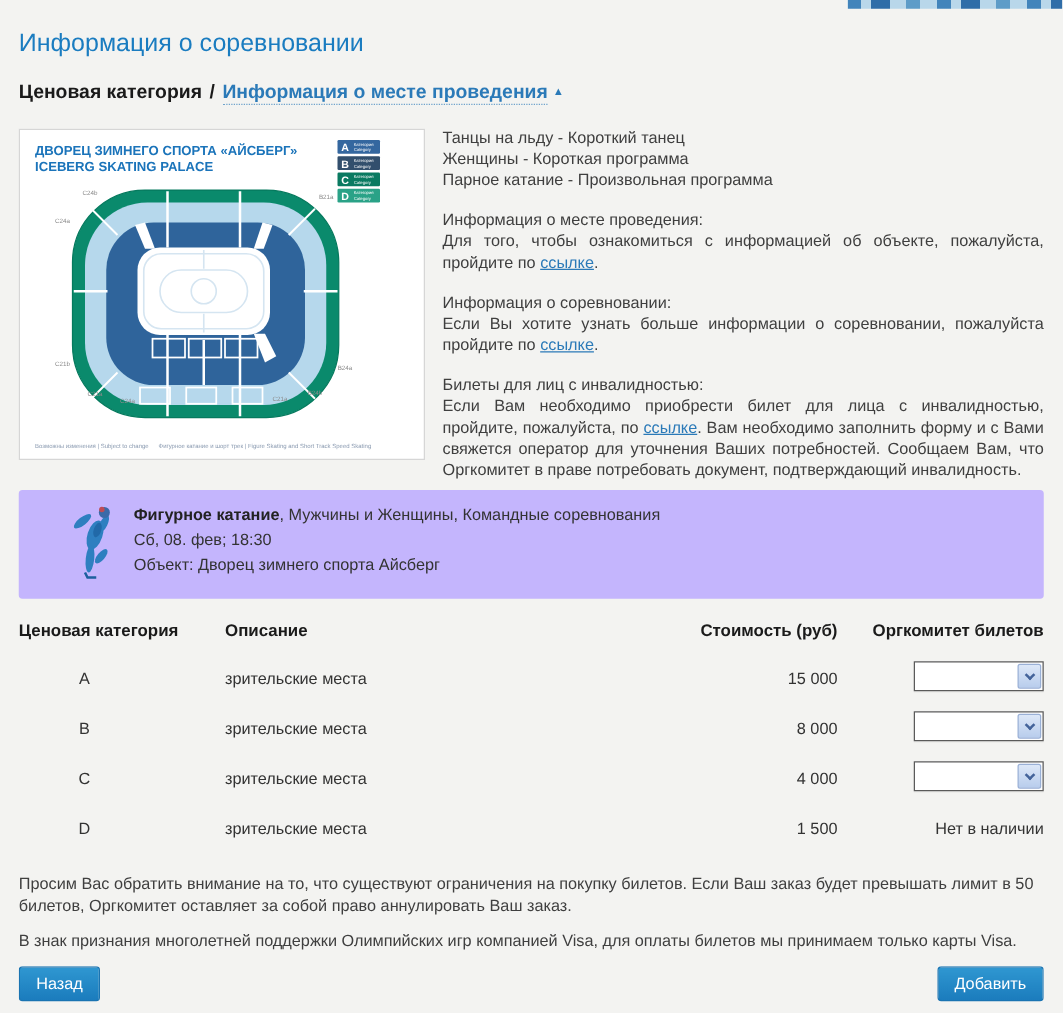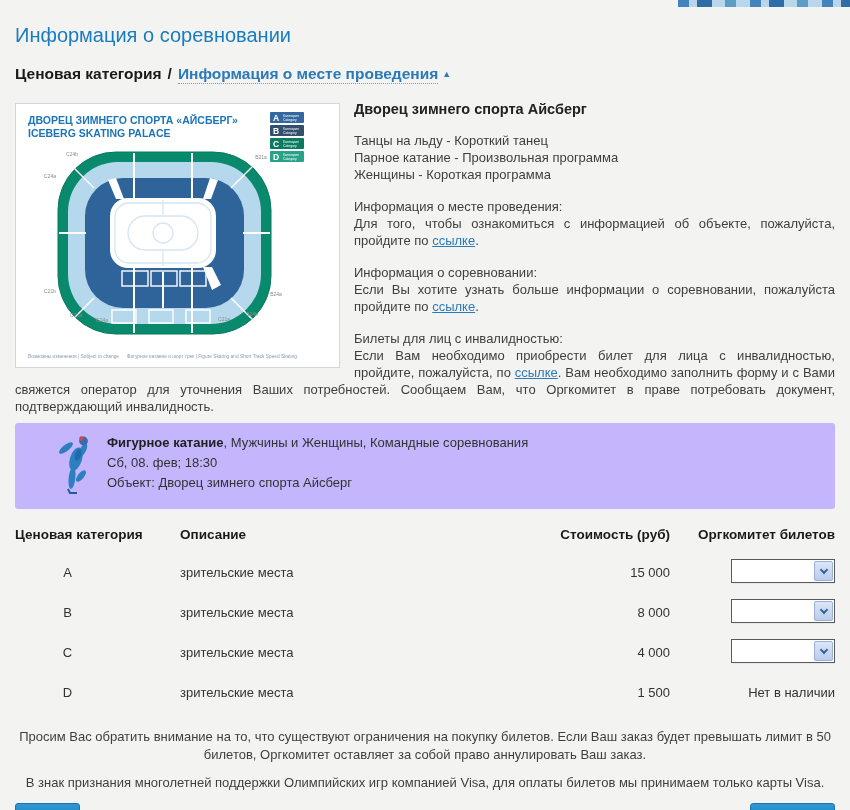--- a/index.html
+++ b/index.html
@@ -43,21 +43,21 @@
   .price-table td.desc { text-align:left; }
   .price-table td.price { text-align:right; }
   .price-table td.qty { text-align:right; }
 
   .qty-select { display:inline-flex; width:104px; height:24px; background:#fff; border:1px solid #5a5a5a; align-items:stretch; justify-content:flex-end; cursor:pointer; box-shadow:0 1px 0 #e8e8e6; }
   .qty-value { flex:1; }
   .qty-arrow { flex:0 0 19px; background:linear-gradient(#dce7f8,#b9cdec); border:1px solid #9ab0d6; border-radius:2px; margin:1px; display:flex; align-items:center; justify-content:center; }
   .qty-arrow i { display:block; width:6px; height:6px; border:solid #44639a; border-width:0 2px 2px 0; transform:rotate(45deg); margin-top:-3px; }
 
   .notes { margin-top:16px; font-size:13px; line-height:17.5px; }
-  .notes p { margin-bottom:11px; text-align:center; }
+  .notes p { margin-bottom:11px; text-align:left; }
 
   .actions { margin-top:4px; overflow:hidden; padding-bottom:14px; }
   .btn { display:inline-block; font-size:13px; color:#fff; background:linear-gradient(#2f97d1,#1b7cbd); border:1px solid #1a74b2; border-radius:3px; padding:5px 13px 6px; cursor:pointer; }
   .btn-back { float:left; }
   .btn-add { float:right; }
 </style>
 </head>
 <body>
 
 <div class="page">
@@ -155,26 +155,25 @@
           <text x="208" y="217">C21a</text>
           <text x="236" y="212">B24b</text>
           <text x="260" y="192">B24a</text>
         </g>
 
         <text x="12" y="254" font-size="4.8" fill="#8a9ab0">Возможны изменения | Subject to change</text>
         <text x="281" y="254" font-size="4.8" fill="#8a9ab0" text-anchor="end">Фигурное катание и шорт трек | Figure Skating and Short Track Speed Skating</text>
       </svg>
     </div>
 
-    <div class="venue-heading">Дворец зимнего спорта Айсберг</div>
 
     <div class="events-list">
       <div>Танцы на льду - Короткий танец</div>
+      <div>Женщины - Короткая программа</div>
       <div>Парное катание - Произвольная программа</div>
-      <div>Женщины - Короткая программа</div>
     </div>
 
     <div class="sec">
       <div>Информация о месте проведения:</div>
       <div><span>Для того, чтобы ознакомиться с информацией об объекте, пожалуйста, пройдите по </span><a class="inline-link">ссылке</a><span>.</span></div>
     </div>
 
     <div class="sec">
       <div>Информация о соревновании:</div>
       <div><span>Если Вы хотите узнать больше информации о соревновании, пожалуйста пройдите по </span><a class="inline-link">ссылке</a><span>.</span></div>

